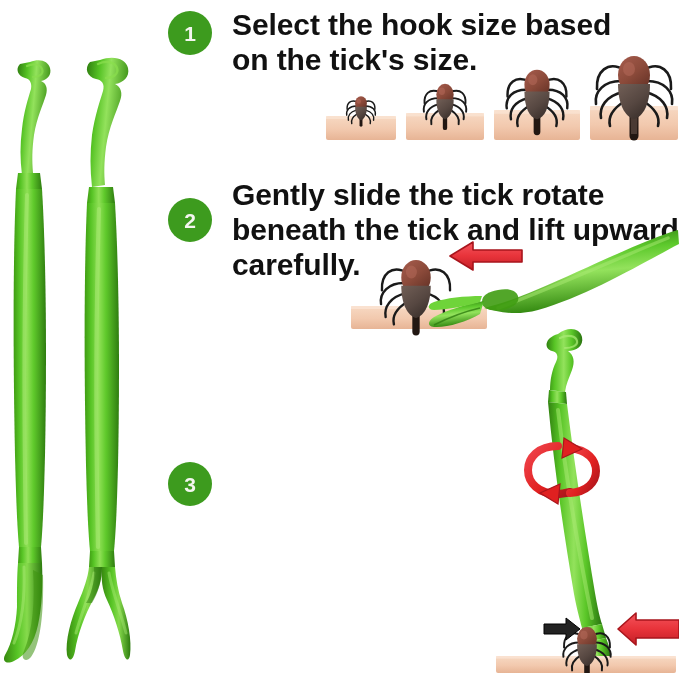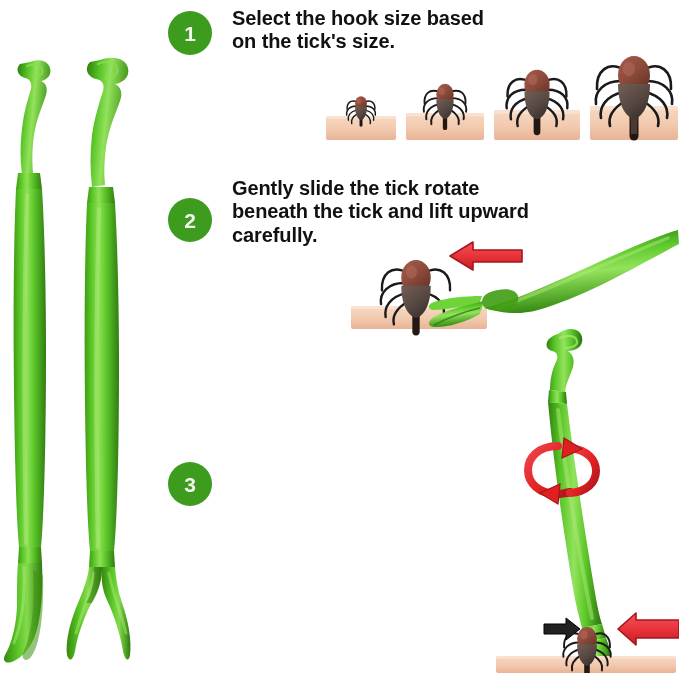--- a/index.html
+++ b/index.html
@@ -37,21 +37,21 @@
     font-weight: bold;
     display: flex;
     align-items: center;
     justify-content: center;
     flex: 0 0 44px;
     line-height: 1;
   }
   .step-text {
     margin-left: 20px;
     color: #111111;
-    font-size: 20px;
+    font-size: 30px;
     font-weight: bold;
     line-height: 1.17;
     letter-spacing: -0.1px;
     white-space: pre-line;
     padding-top: 1px;
   }
 
   #step-1 { left: 168px; top: 6px; }
   #step-1 .step-badge { margin-top: 5px; }
   #step-2 { left: 168px; top: 176px; }

